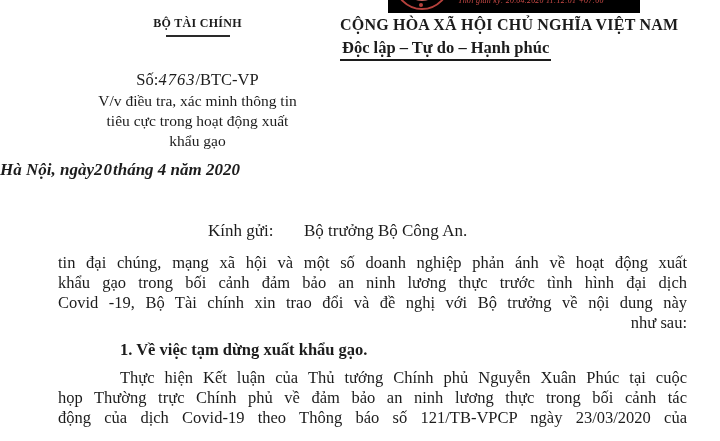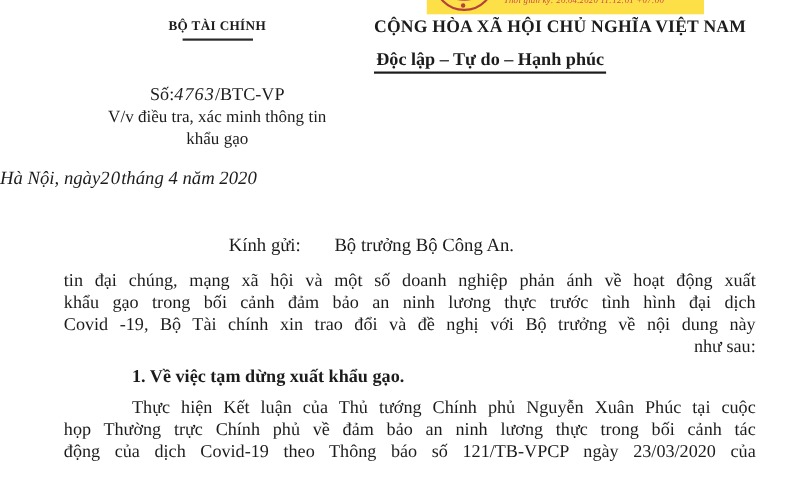--- a/index.html
+++ b/index.html
@@ -6,21 +6,21 @@
   html,body { width:720px; height:441px; overflow:hidden; background:#ffffff; }
   body {
     font-family:"Liberation Serif","DejaVu Serif",serif;
     color:#1c1c1c;
     position:relative;
   }
 
   
   .sig-banner {
     position:absolute; left:388px; top:0; width:252px; height:13px;
-    background:#fde047; overflow:hidden; z-index:5;
+    background:#000000; overflow:hidden; z-index:5;
   }
   .seal-outer {
     position:absolute; left:6px; top:-46px; width:56px; height:56px;
     border:2px solid #b5413c; border-radius:50%;
   }
   .seal-inner {
     position:absolute; left:13px; top:-41px; width:42px; height:42px;
     border:1px solid #c96560; border-radius:50%;
   }
   .seal-dot {
@@ -38,28 +38,28 @@
   .header-row { display:flex; }
   .col-left  { width:285px; margin-left:55px; text-align:center; flex:none; }
   .col-right { flex:1; text-align:left; }
 
   .agency { font-weight:bold; font-size:12px; letter-spacing:0.3px; }
   .agency-rule { width:64px; height:2px; background:#2a2a2a; margin:4px auto 0; }
 
   .motto1 { font-weight:bold; font-size:16px; letter-spacing:0.2px; }
   .motto2 {
     display:inline-block; font-weight:bold; font-size:16.5px;
-    border-bottom:2px solid #1c1c1c; padding:0 2px 1px; margin-top:10px;
+    border-bottom:2px solid #1c1c1c; padding:0 2px 1px; margin-top:4px;
   }
 
   .row2 { display:flex; margin-top:9px;flex-direction:column; }
   .doc-number { font-size:16.5px; }
   .hand-num { font-style:italic; letter-spacing:1px; }
   .subject { font-size:15.5px; line-height:20px; margin-top:1px; }
-  .place-date { font-style:italic; font-size:17px; margin-top:15px; }
+  .place-date { font-style:italic; font-size:17px; margin-top:9px;font-weight:bold; }
 
   
   .recipient { display:flex; margin:38px 0 0 208px; font-size:17px; line-height:26px; }
   .salutation { width:96px; flex:none; }
   .recipient-lines div { text-align:left; }
 
   
   .body-text { margin:9px 33px 0 58px; font-size:16.5px; line-height:20px; }
   .jline { text-align:justify; text-align-last:justify; }
   .jline.indent { padding-left:62px; }
@@ -88,20 +88,21 @@
       <div class="motto1">CỘNG HÒA XÃ HỘI CHỦ NGHĨA VIỆT NAM</div>
       <div><span class="motto2">Độc lập – Tự do – Hạnh phúc</span></div>
     </div>
   </div>
 
   <div class="row2">
     <div class="col-left">
       <div class="doc-number"><span>Số:</span><span class="hand-num">4763</span><span>/BTC-VP</span></div>
       <div class="subject">
         <div>V/v điều tra, xác minh thông tin</div>
+        <div>tiêu cực trong hoạt động xuất</div>
         <div>khẩu gạo</div>
       </div>
     </div>
     <div class="col-right">
       <div class="place-date"><span>Hà Nội, ngày</span><span class="hand-num">20</span><span>tháng 4 năm 2020</span></div>
     </div>
   </div>
 
   <div class="recipient">
     <div class="salutation">Kính gửi:</div>

